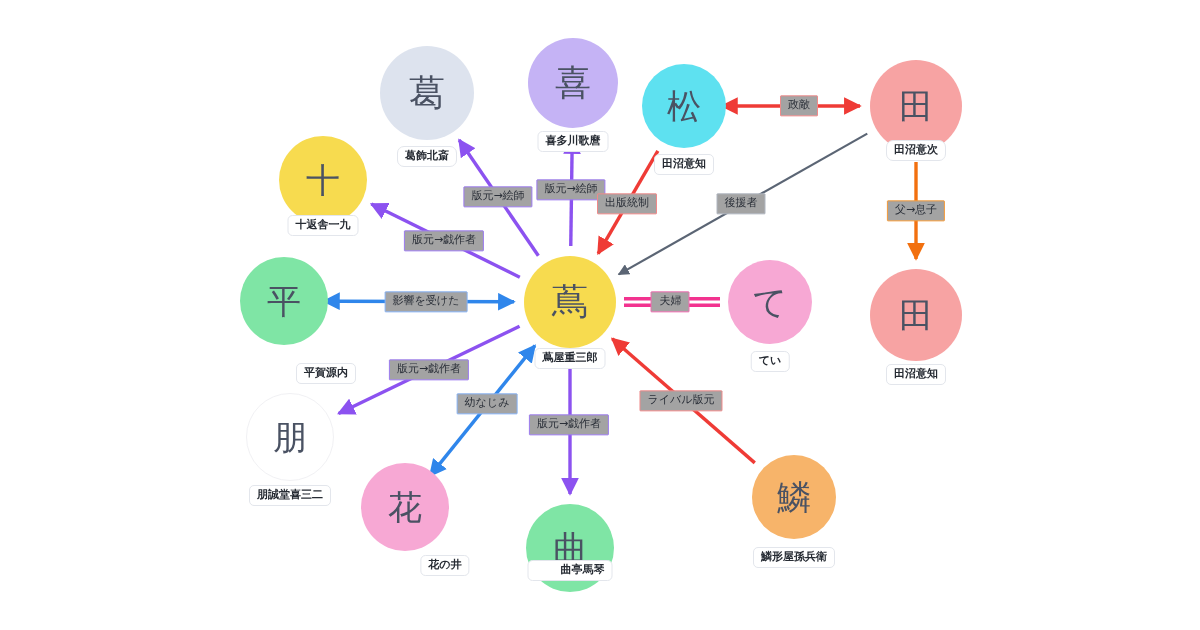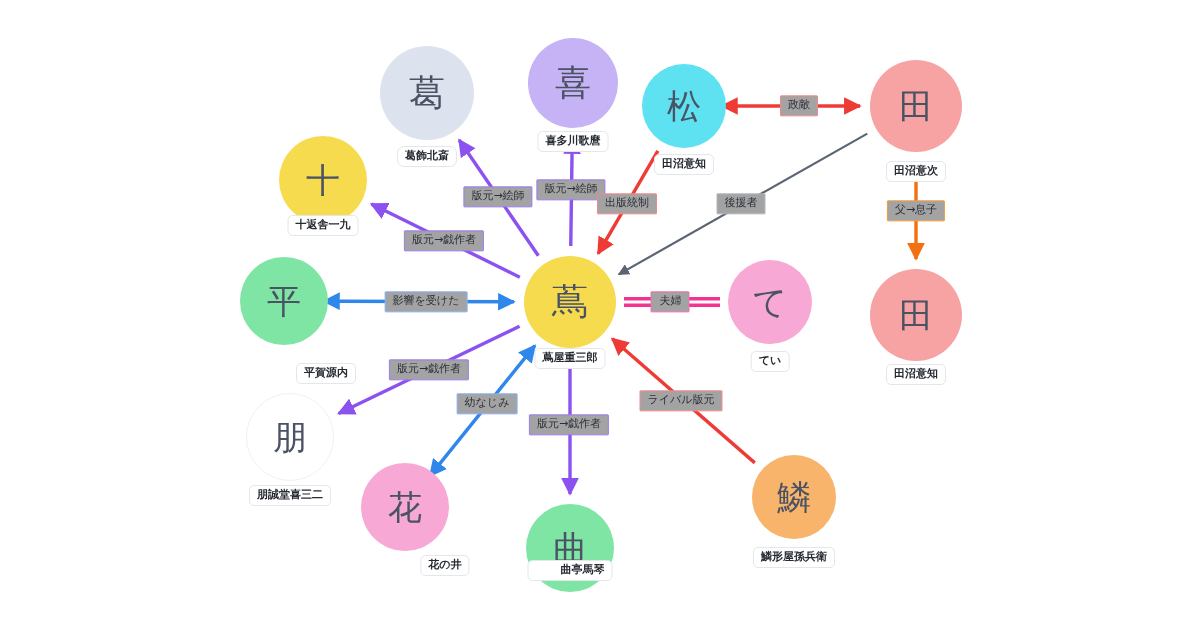--- a/index.html
+++ b/index.html
@@ -130,21 +130,21 @@
         <span class="node-glyph" style="font-size: 36px;">喜</span>
       </div>
       <div class="node-label" style="left: 573px; top: 131px;">喜多川歌麿</div>
       <div class="node" style="left: 642px; top: 64px; width: 84px; height: 84px; background: rgb(94, 225, 240);">
         <span class="node-glyph" style="font-size: 34px;">松</span>
       </div>
       <div class="node-label" style="left: 684px; top: 154px;">田沼意知</div>
       <div class="node" style="left: 870px; top: 60px; width: 92px; height: 92px; background: rgb(247, 163, 163);">
         <span class="node-glyph" style="font-size: 34px;">田</span>
       </div>
-      <div class="node-label" style="left: 916px; top: 161px;">田沼意次</div>
+      <div class="node-label" style="left: 916px; top: 140px; border-radius: 7px;">田沼意次</div>
       <div class="node" style="left: 870px; top: 269px; width: 92px; height: 92px; background: rgb(247, 163, 163);">
         <span class="node-glyph" style="font-size: 34px;">田</span>
       </div>
       <div class="node-label" style="left: 916px; top: 364px;">田沼意知</div>
       <div class="node" style="left: 279px; top: 136px; width: 88px; height: 88px; background: rgb(247, 219, 79);">
         <span class="node-glyph" style="font-size: 34px;">十</span>
       </div>
       <div class="node-label" style="left: 323px; top: 215px;">十返舎一九</div>
       <div class="node" style="left: 240px; top: 257px; width: 88px; height: 88px; background: rgb(127, 229, 165);">
         <span class="node-glyph" style="font-size: 34px;">平</span>

